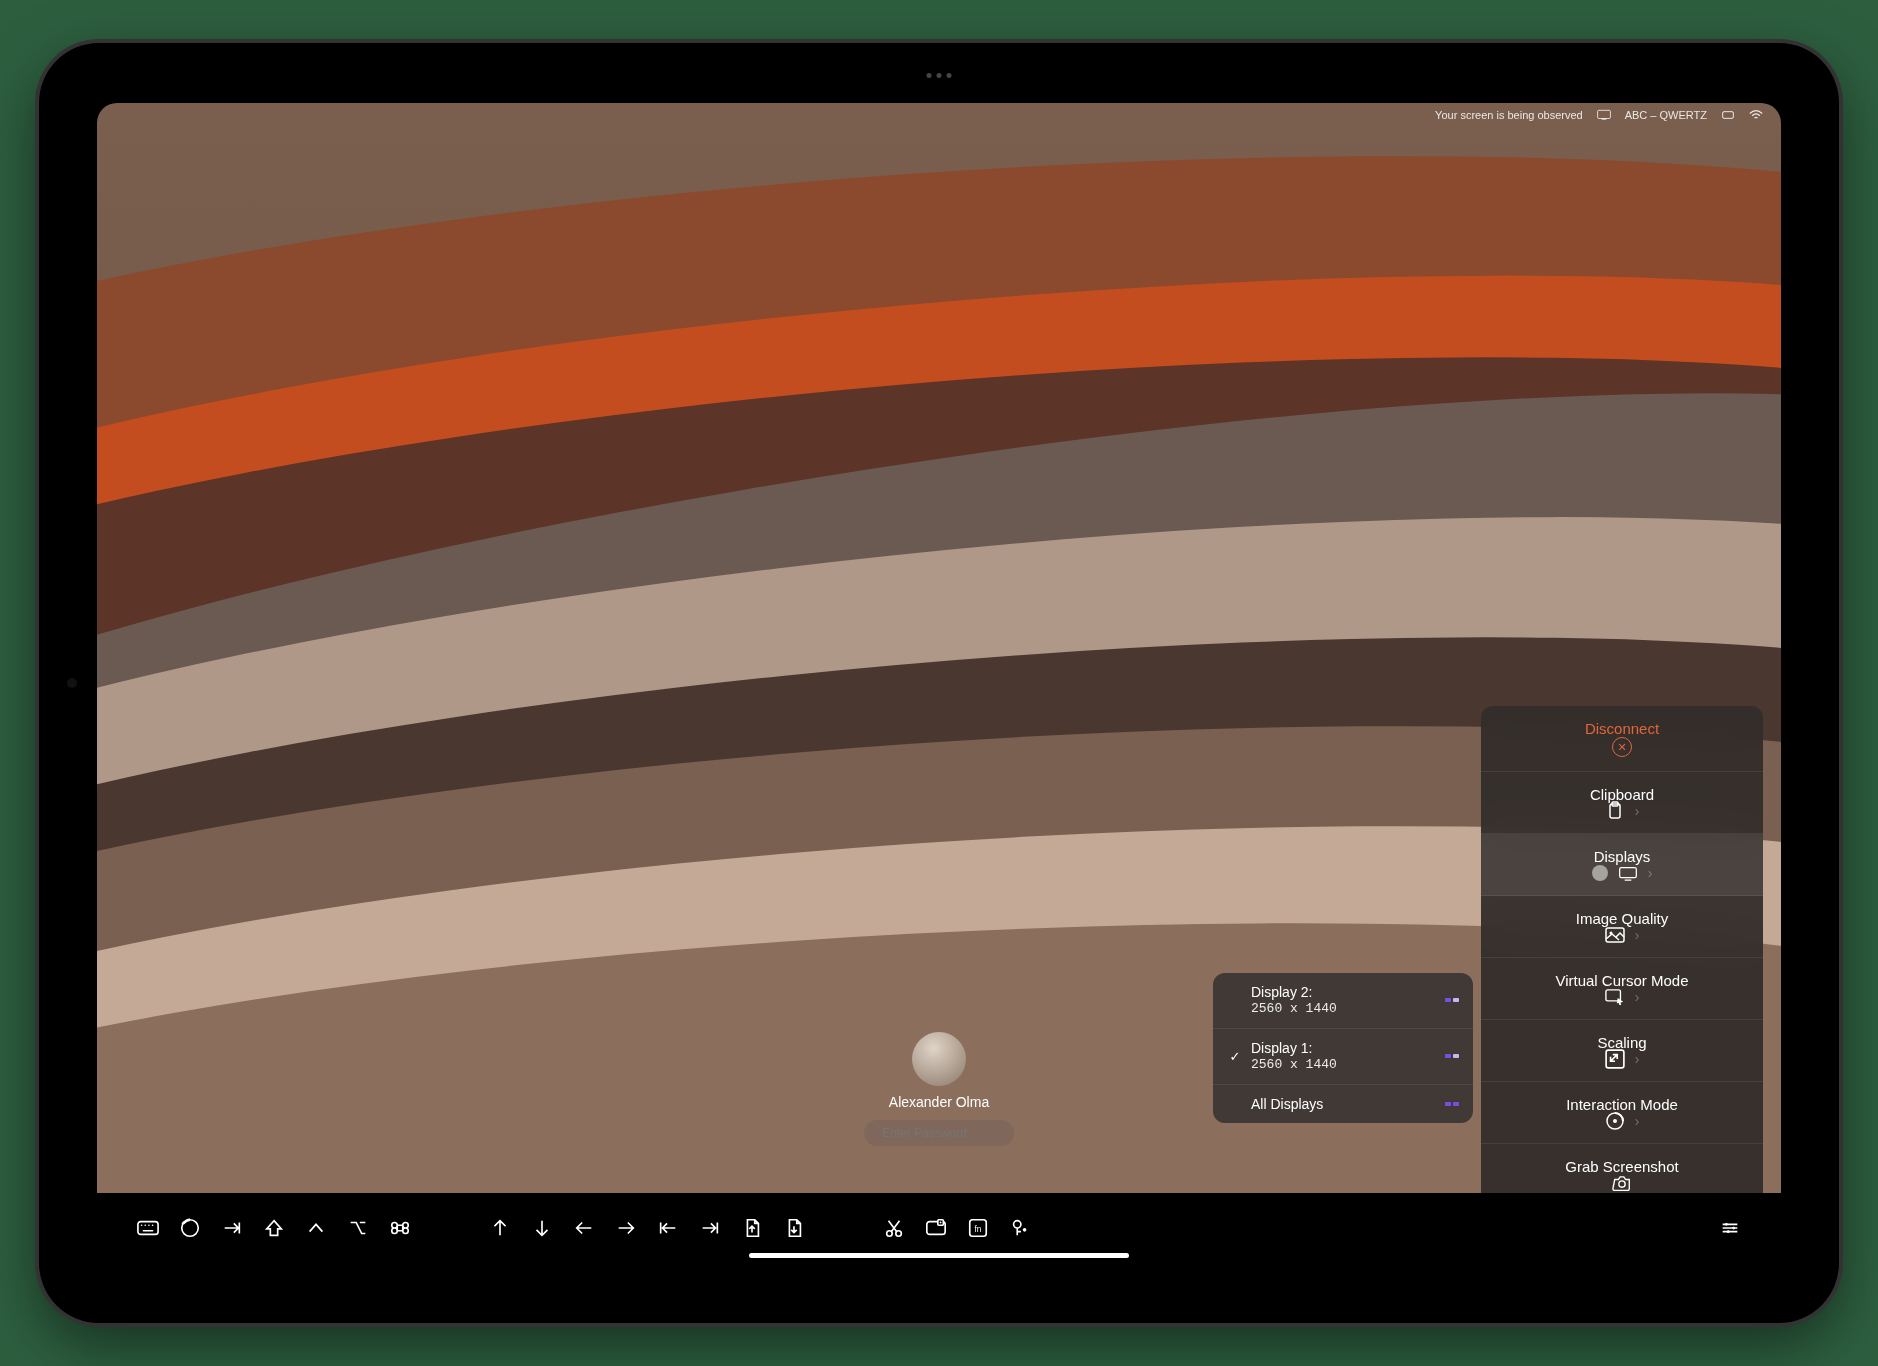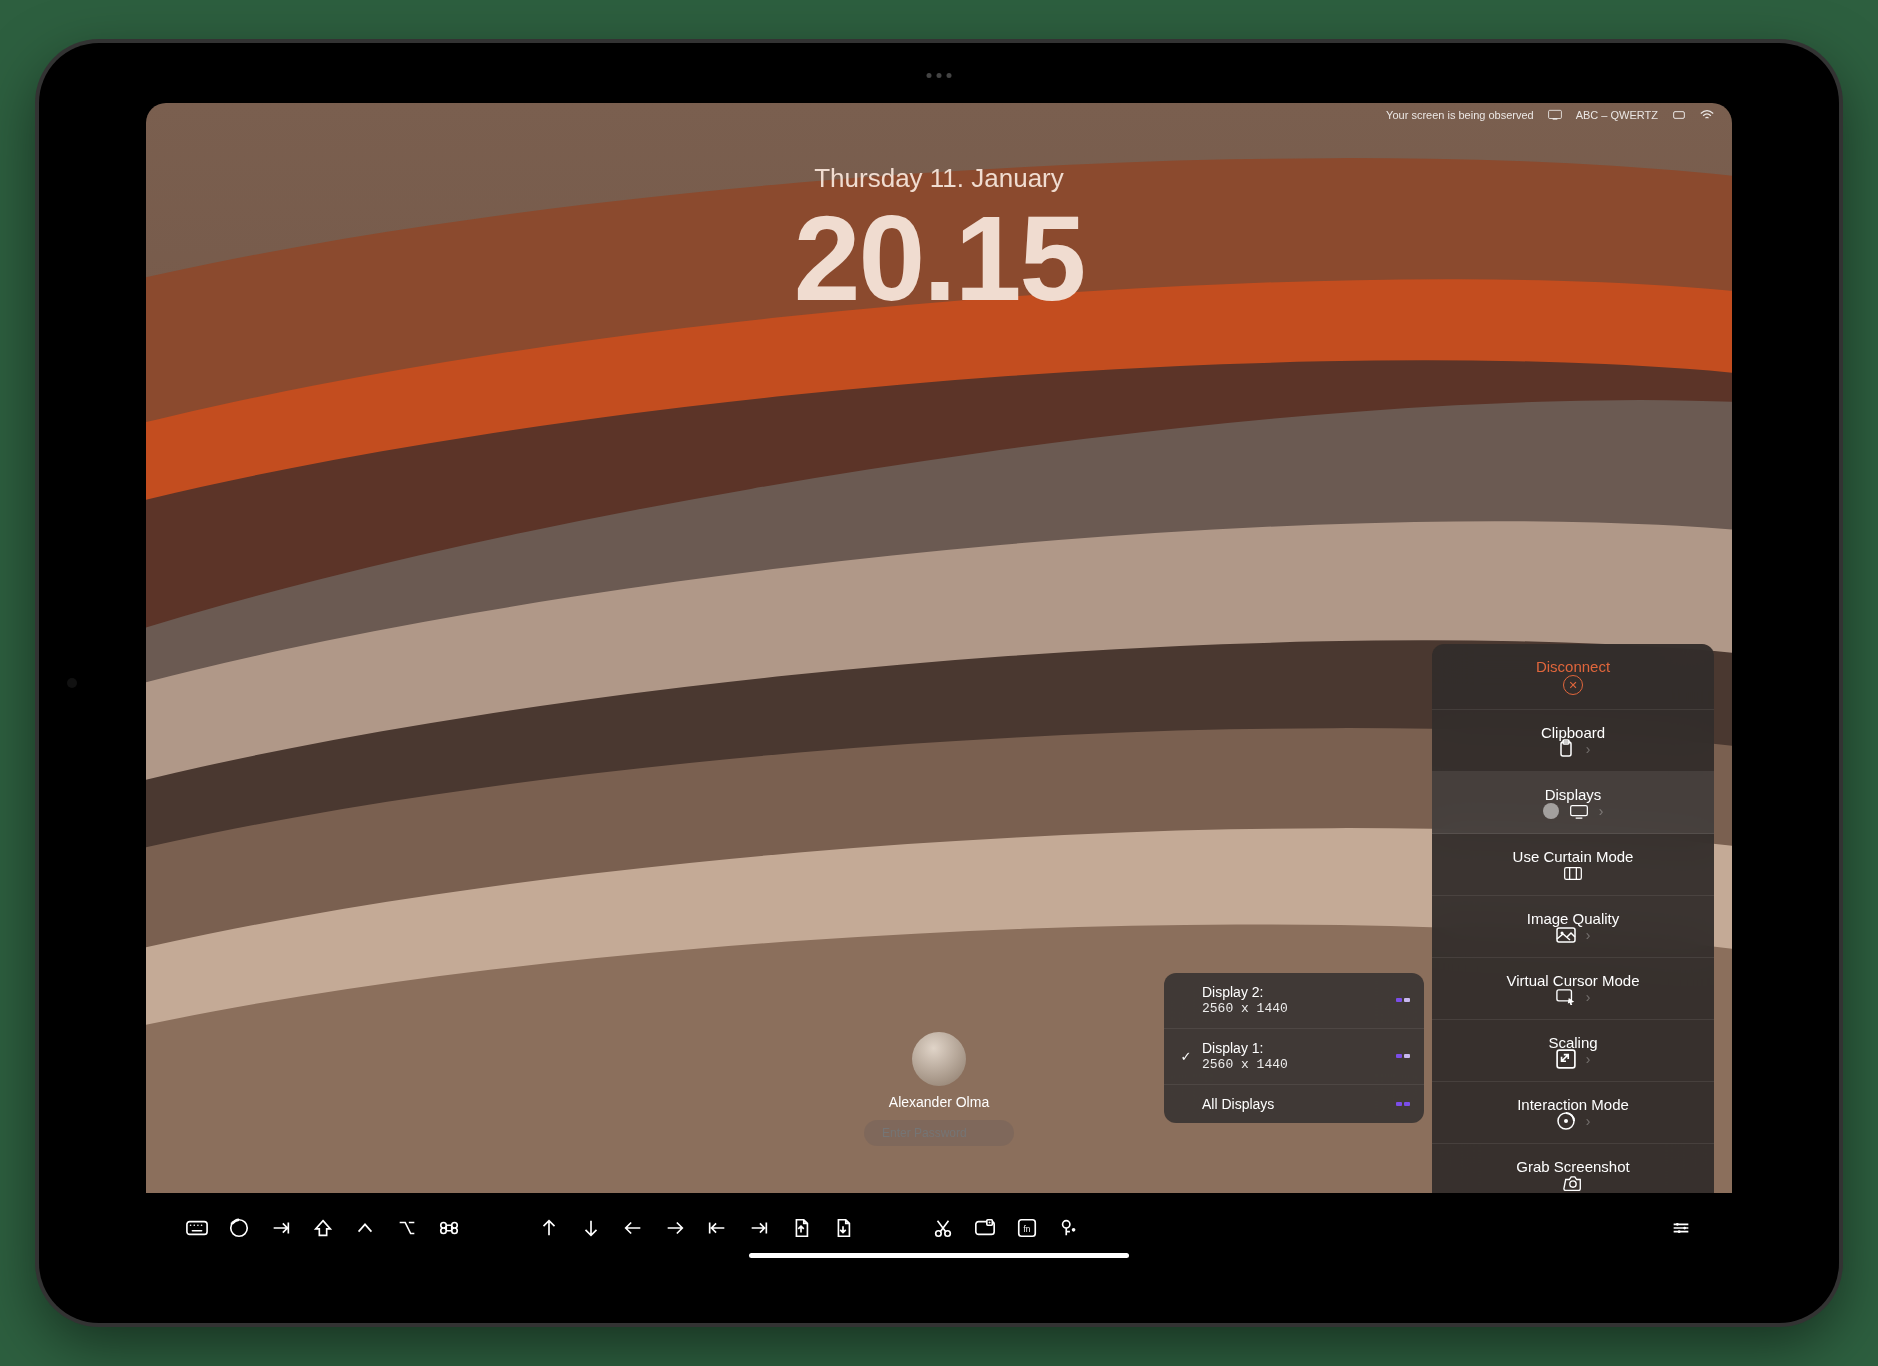--- a/index.html
+++ b/index.html
@@ -10,21 +10,21 @@
       height: 1366px;
       display: flex;
       align-items: center;
       justify-content: center;
     }
     .ipad-frame {
       width: 1800px;
       height: 1280px;
       background: #000;
       border-radius: 60px;
-      padding: 60px 107px;
+      padding: 60px 58px;
       box-shadow: 0 0 0 4px #333, 0 20px 60px rgba(0,0,0,0.5);
       position: relative;
     }
     .camera-dots {
       position: absolute;
       top: 30px;
       left: 50%;
       transform: translateX(-50%);
       display: flex;
       gap: 5px;
@@ -264,24 +264,20 @@
           </svg>
         <span>ABC – QWERTZ</span>
         <svg viewBox="0 0 18 18">
             <rect x="1" y="4" width="16" height="10" rx="2" fill="none" stroke="rgba(255,255,255,0.85)" stroke-width="1.5"></rect>
           </svg>
         <svg viewBox="0 0 18 14">
             <path d="M1 5 Q9 -2 17 5 M4 8 Q9 3 14 8 M7 11 Q9 9 11 11" fill="none" stroke="rgba(255,255,255,0.85)" stroke-width="1.5"></path>
           </svg>
       </div>
 
-      <div class="lock-center">
-        <div class="lock-date">Thursday 11. January</div>
-        <div class="lock-time">20.15</div>
-      </div>
 
       <div class="lock-user">
         <div class="avatar"></div>
         <div class="username">Alexander Olma</div>
         <input class="password-field" placeholder="Enter Password" style="">
       </div>
 
       <div class="displays-submenu">
         <div class="submenu-row">
           <div class="submenu-check"></div>
@@ -338,31 +334,20 @@
           <span class="panel-label">Displays</span>
           <div class="panel-right">
             <span class="slider-indicator"></span>
             <span class="panel-icon">
                 <svg viewBox="0 0 24 18">
                   <rect x="2" y="2" width="20" height="12" rx="2" fill="none" stroke="#fff" stroke-width="1.5"></rect>
                   <line x1="8" y1="17" x2="16" y2="17" stroke="#fff" stroke-width="1.5"></line>
                 </svg>
               </span>
             <span class="chevron">›</span>
-          </div>
-        </div>
-        <div class="panel-row">
-          <span class="panel-label">Use Curtain Mode</span>
-          <div class="panel-right">
-            <span class="panel-icon">
-                <svg viewBox="0 0 24 18">
-                  <rect x="2" y="2" width="20" height="14" rx="2" fill="none" stroke="#fff" stroke-width="1.5"></rect>
-                  <path d="M8 2 v14 M16 2 v14" stroke="#fff" stroke-width="1.5"></path>
-                </svg>
-              </span>
           </div>
         </div>
         <div class="panel-row">
           <span class="panel-label">Image Quality</span>
           <div class="panel-right">
             <span class="panel-icon">
                 <svg viewBox="0 0 20 16">
                   <rect x="1" y="1" width="18" height="14" rx="2" fill="none" stroke="#fff" stroke-width="1.5"></rect>
                   <circle cx="6" cy="6" r="1.5" fill="#fff"></circle>
                   <path d="M1 12 L7 7 L14 13 M11 10 L15 6 L19 10" fill="none" stroke="#fff" stroke-width="1.5"></path>

